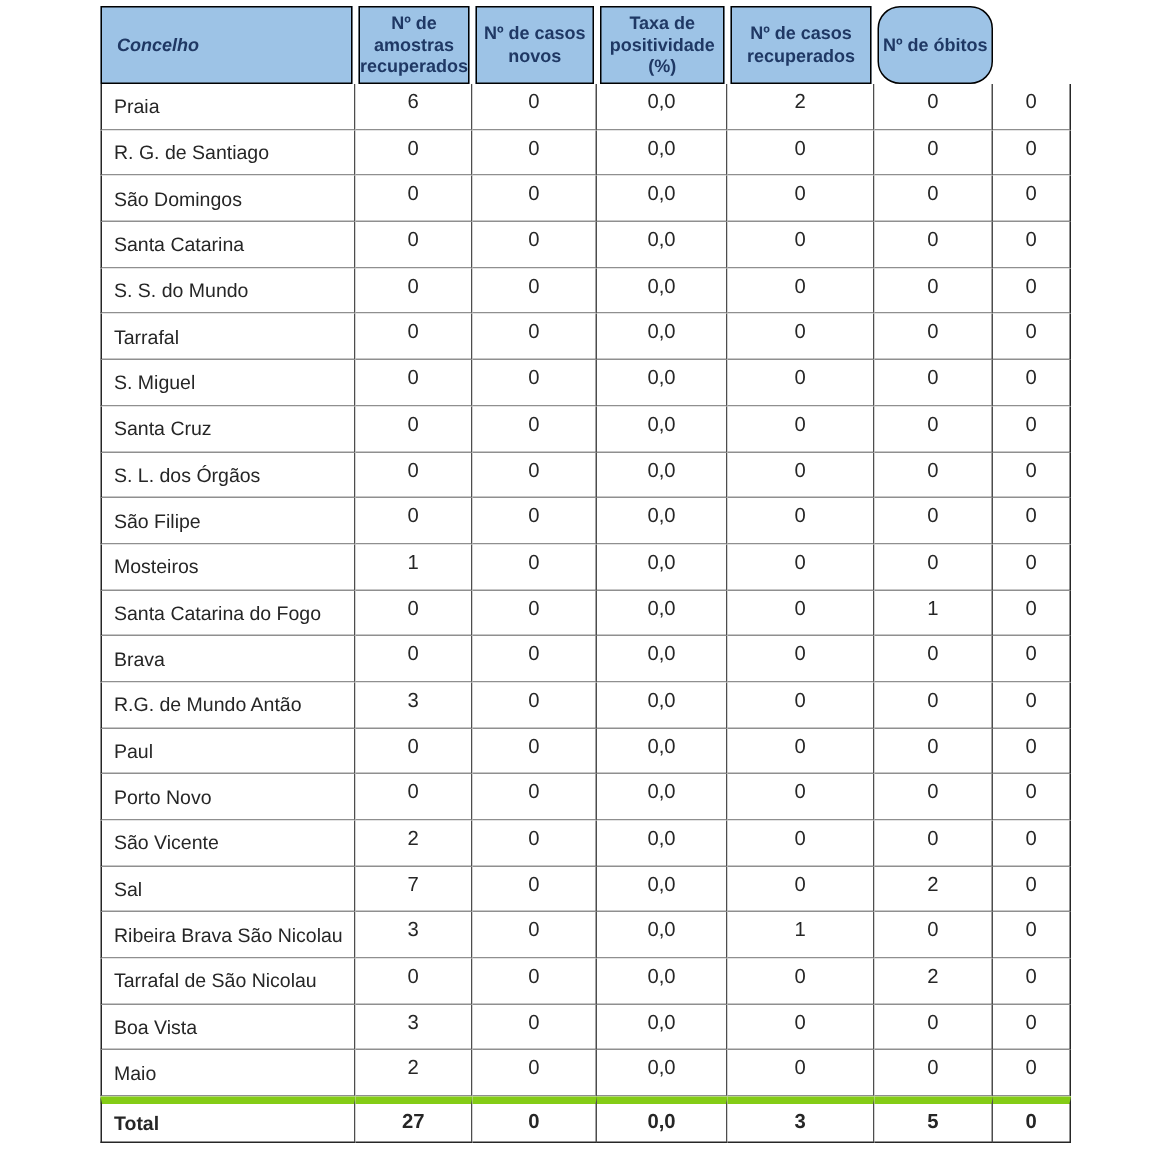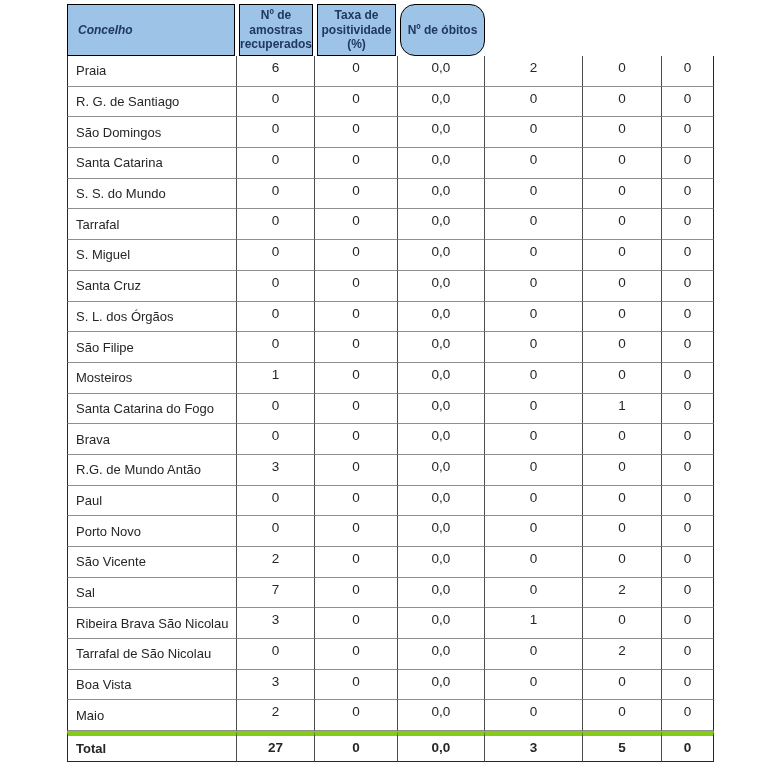--- a/index.html
+++ b/index.html
@@ -91,21 +91,23 @@
 </style>
 </head>
 <body>
 
 <div class="page">
   <div class="tbl">
 
     <div class="thead">
       <div class="hcell h-name">Concelho</div>
       <div class="hcell">Nº de amostras recuperados</div>
+      <div class="hcell">Nº de casos novos</div>
       <div class="hcell">Taxa de positividade (%)</div>
+      <div class="hcell">Nº de casos recuperados</div>
       <div class="hcell">Nº de óbitos</div>
     </div>
 
     <div class="tbody" id="tbody">
 
   <div class="trow">
     <div class="cell name c0">Praia</div>
     <div class="cell num c1">6</div>
     <div class="cell num c2">0</div>
     <div class="cell num c3">0,0</div>

